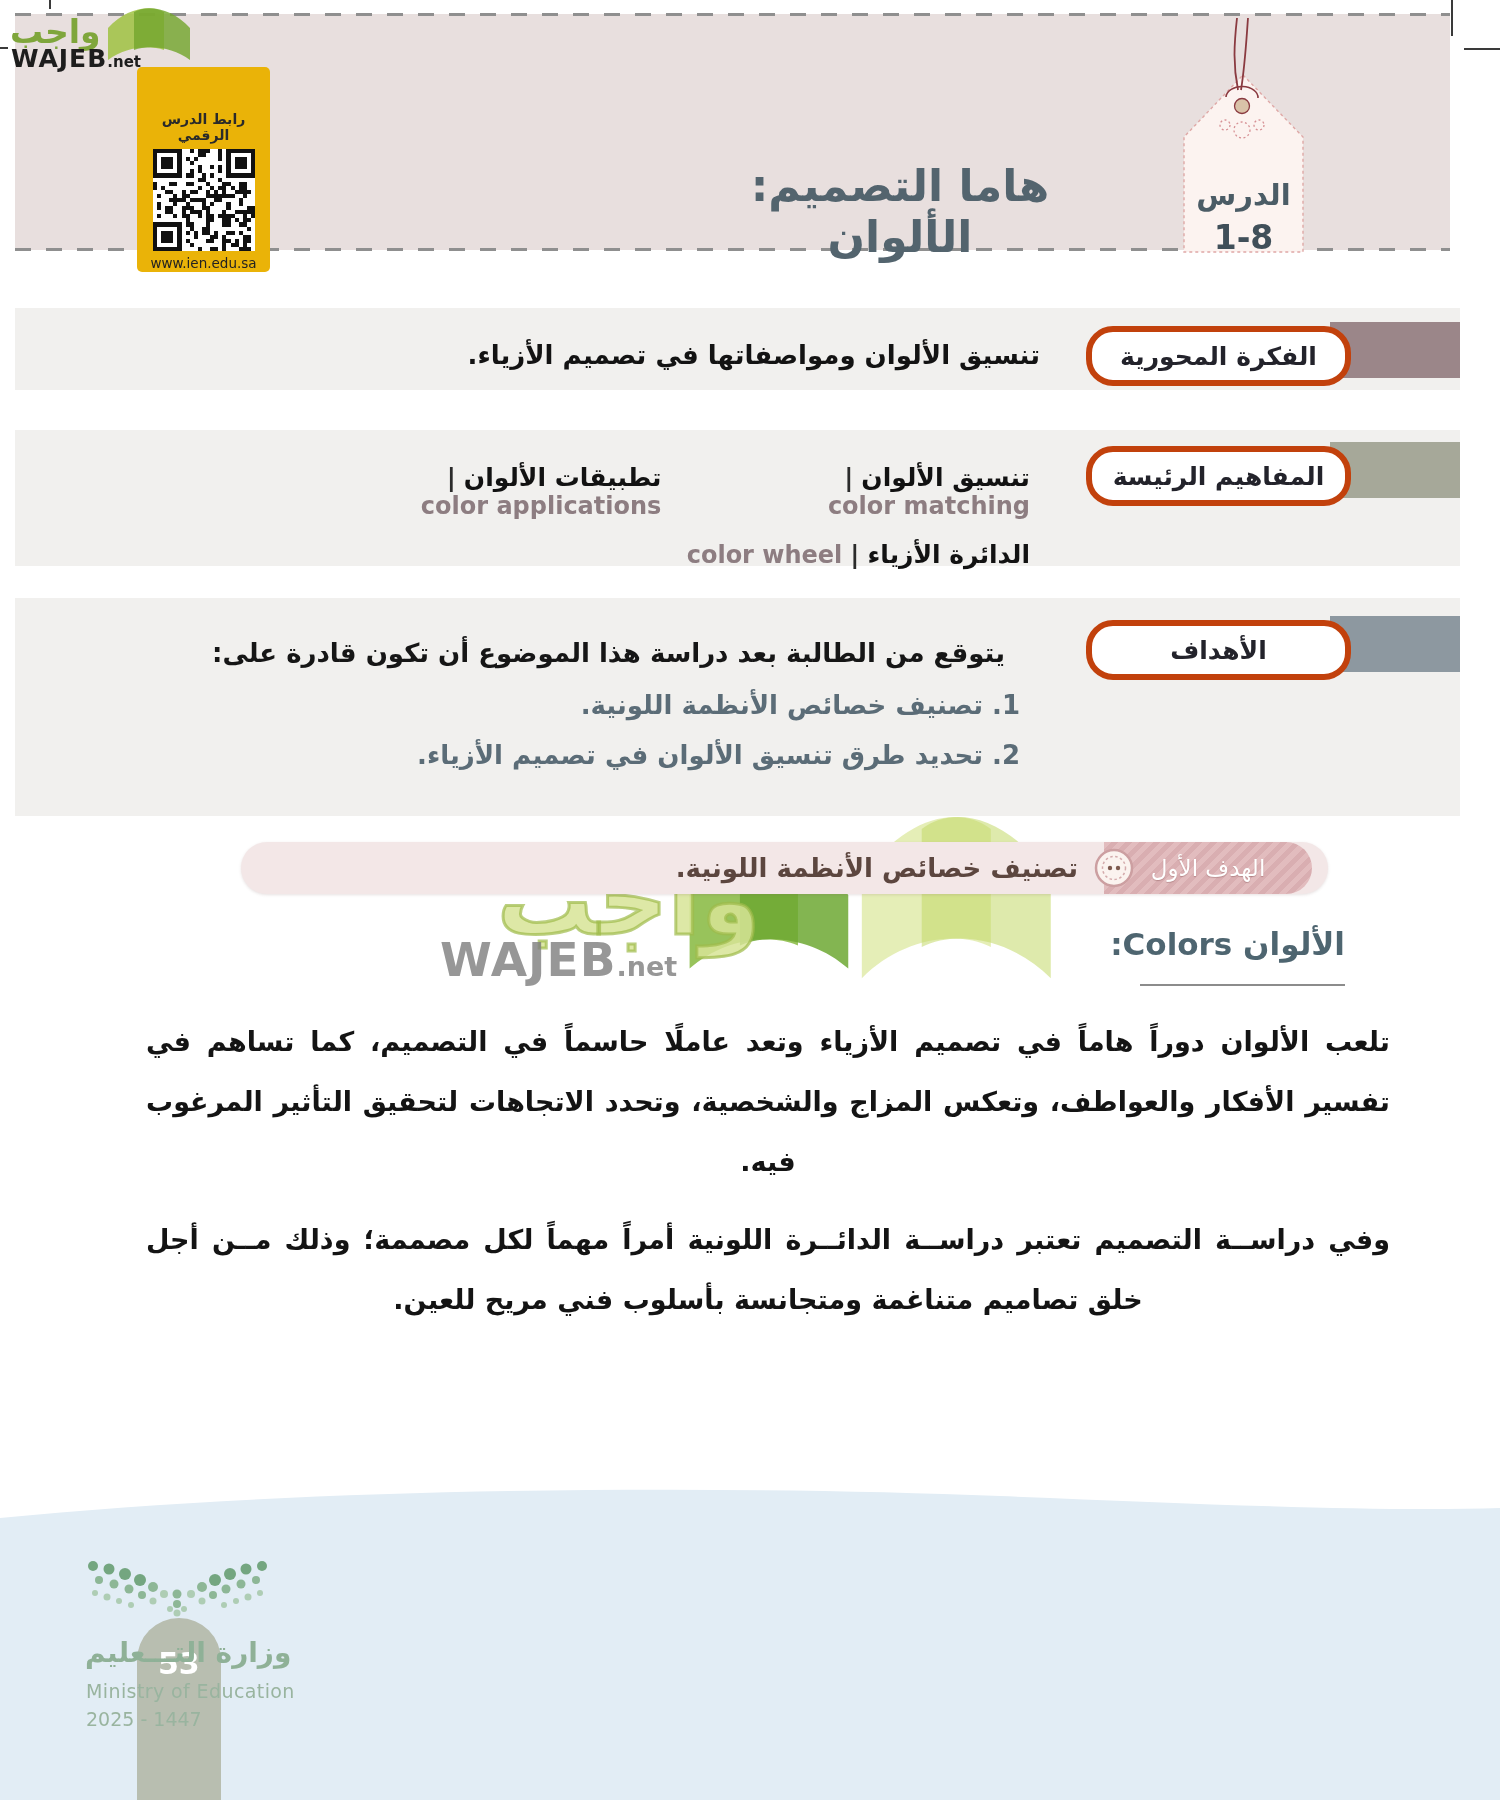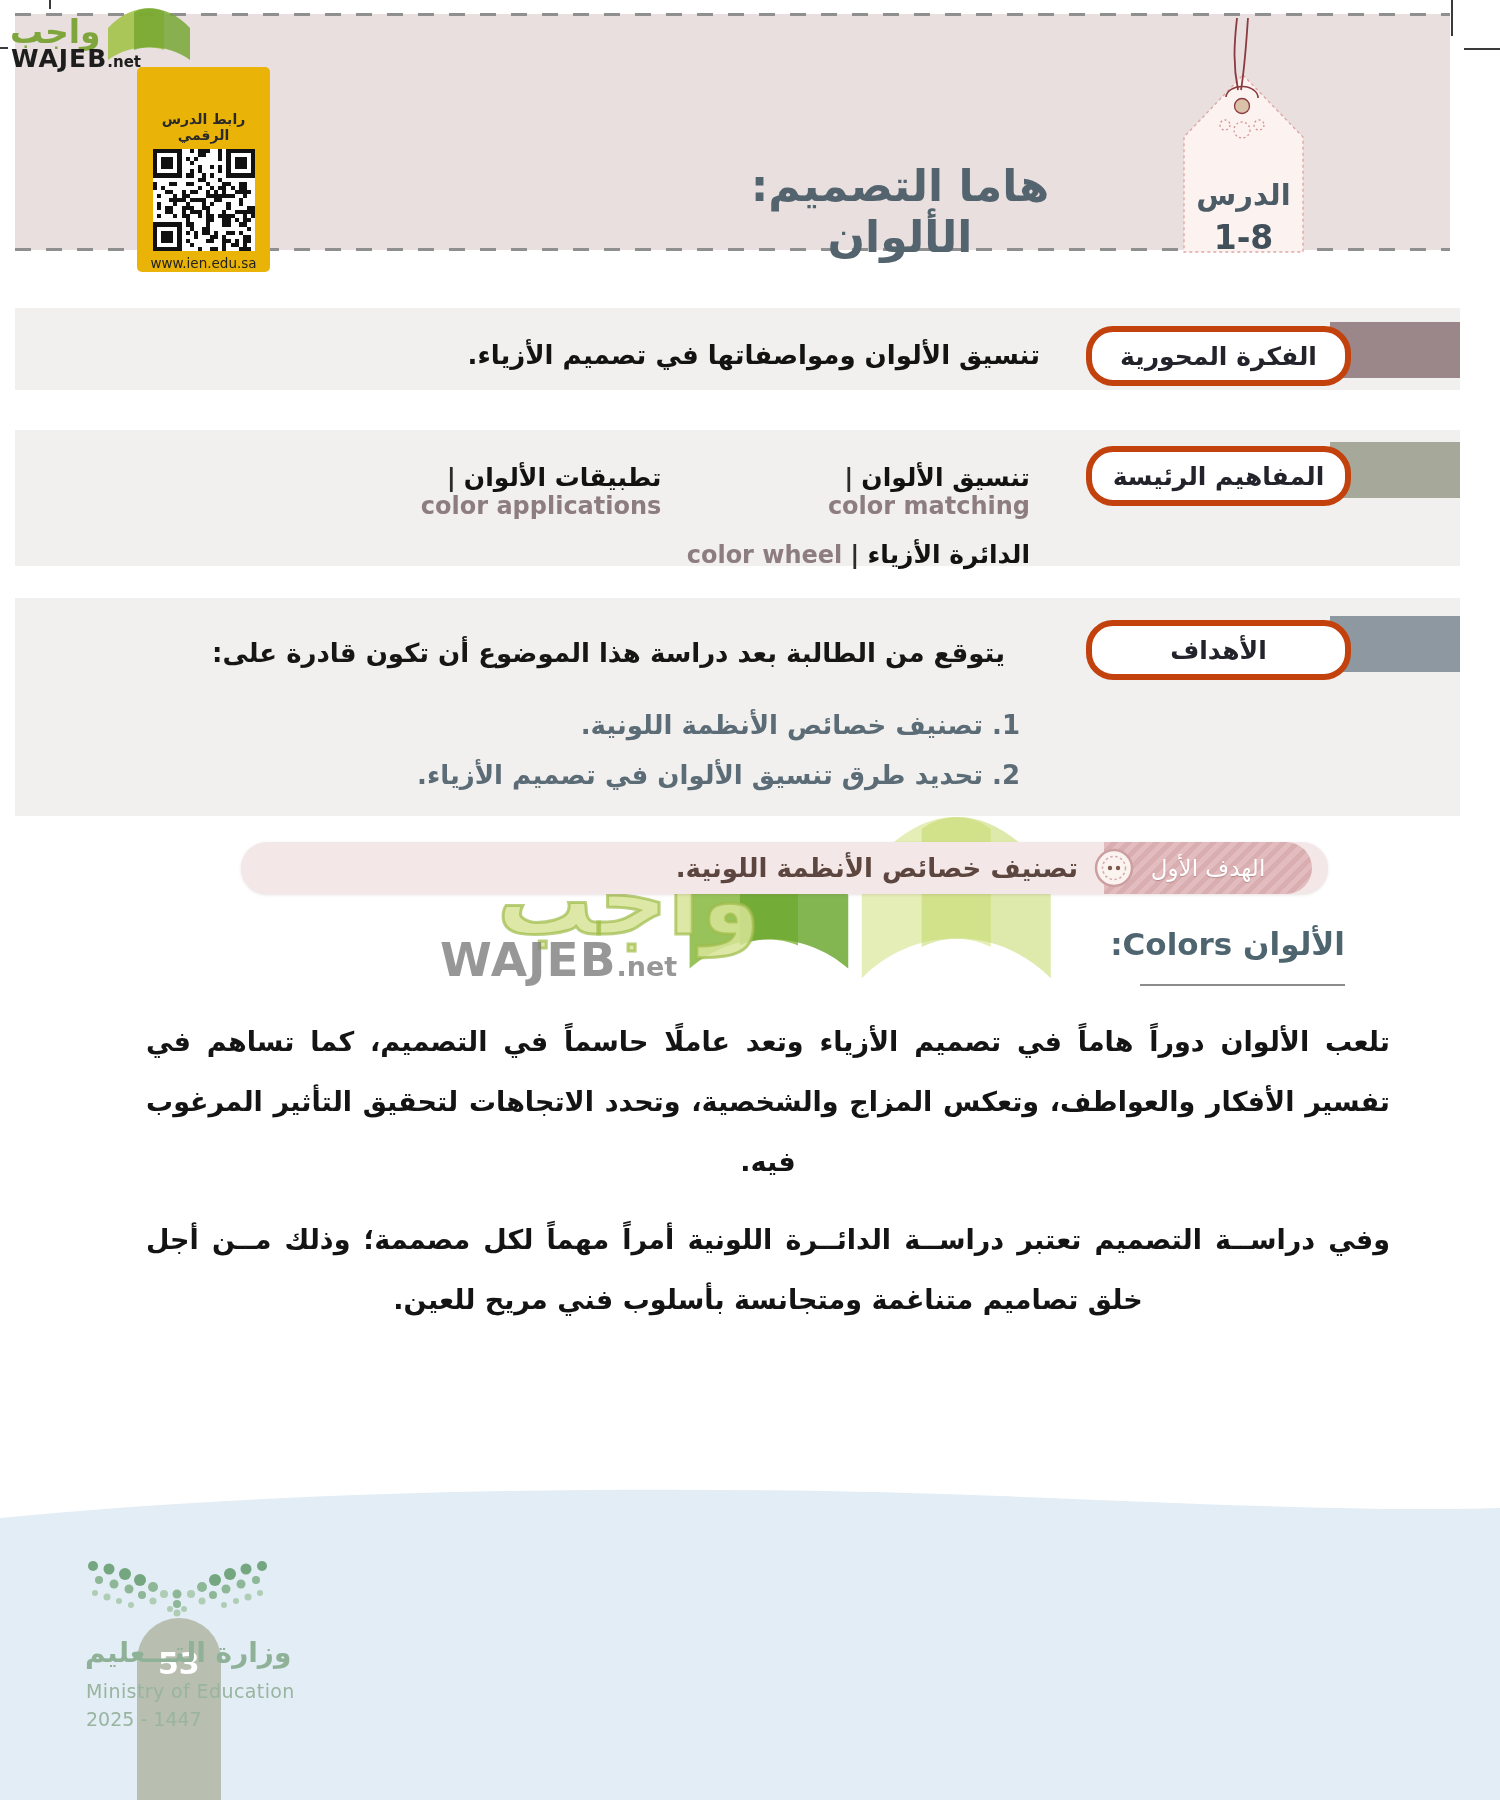--- a/index.html
+++ b/index.html
@@ -42,21 +42,21 @@
   .pill{position:absolute;right:109px;width:253px;height:48px;background:#ffffff;
         border:6px solid #c2410c;border-radius:27px;display:flex;align-items:center;
         justify-content:center;font-size:25px;font-weight:bold;color:#23232b;}
   .band-text{position:absolute;font-weight:bold;color:#131313;font-size:26px;white-space:nowrap;}
 
   .concept .c-ar{font-size:25px;font-weight:bold;color:#121212;}
   .concept .c-sep{font-size:25px;font-weight:bold;color:#2b2b2b;padding:0 8px;}
   .concept .c-en{font-size:24px;font-weight:bold;color:#8d7d81;direction:ltr;display:inline-block;}
 
   .obj-intro{position:absolute;font-size:26px;font-weight:bold;color:#161616;white-space:nowrap;}
-  .obj-item{position:absolute;font-size:26px;font-weight:bold;color:#5b6c77;white-space:nowrap;margin-top:20px;}
+  .obj-item{position:absolute;font-size:26px;font-weight:bold;color:#5b6c77;white-space:nowrap;}
 
   
   .wm-ar{position:absolute;left:497px;top:845px;font-size:96px;font-weight:bold;
          color:rgba(215,228,150,.85);-webkit-text-stroke:3px rgba(158,186,74,.7);}
   .wm-latin{position:absolute;left:440px;top:932px;direction:ltr;font-weight:bold;
             color:rgba(128,128,128,.82);}
   .wm-latin .big{font-size:47px;letter-spacing:1px;}
   .wm-latin .small{font-size:27px;}
 
   

